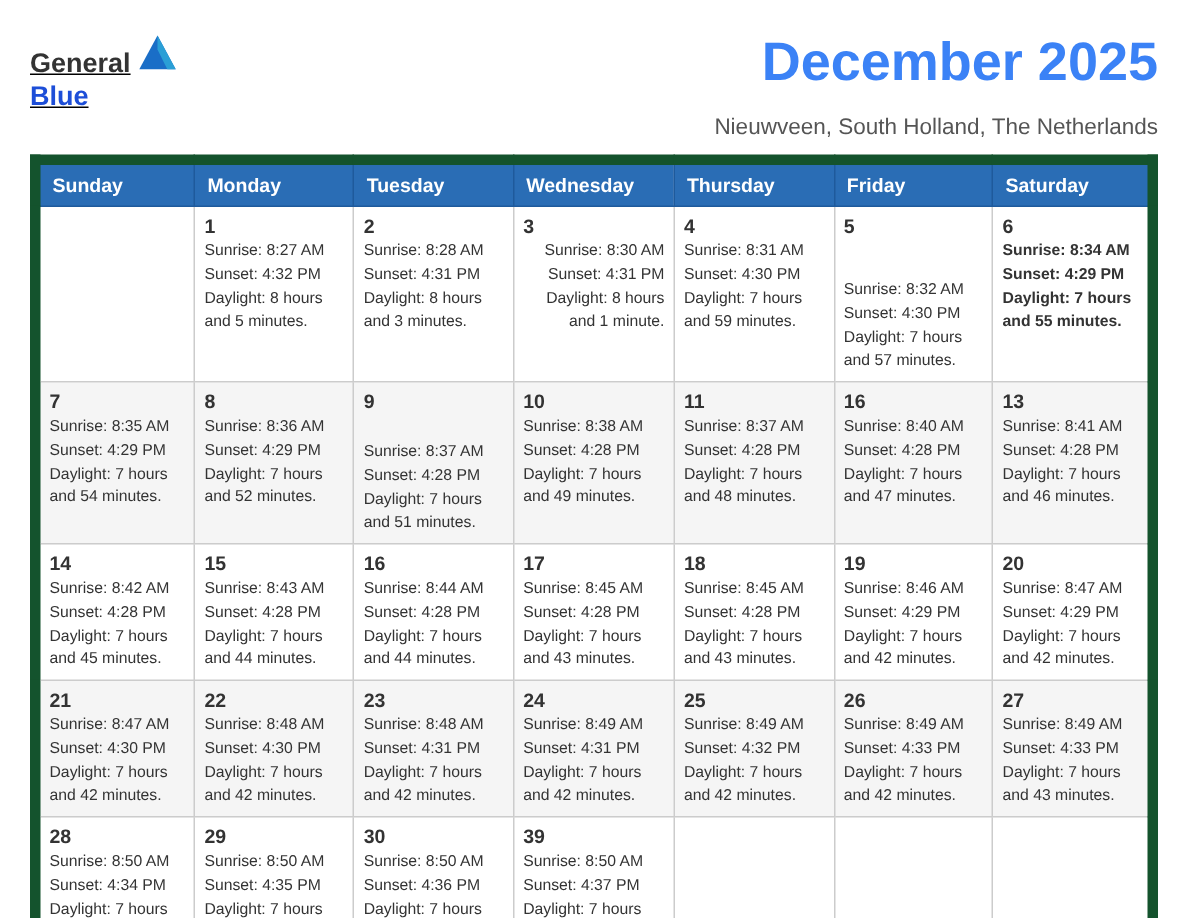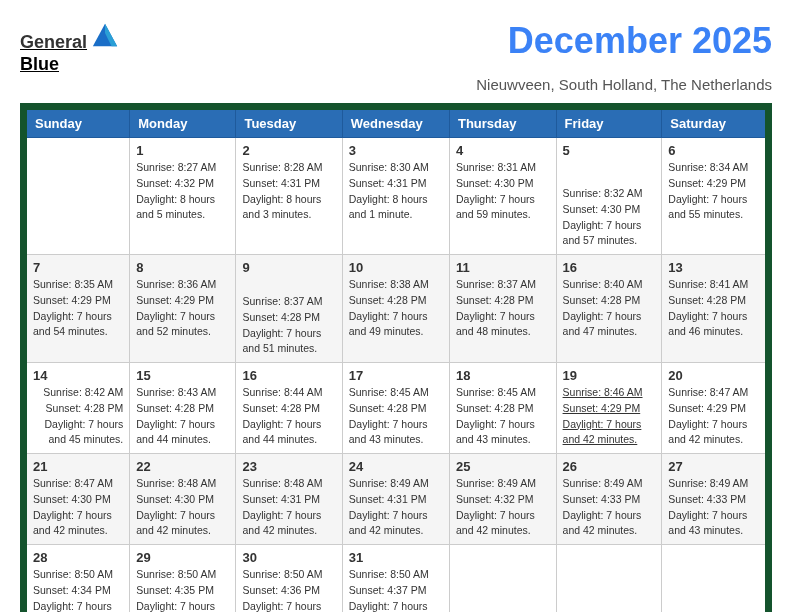--- a/index.html
+++ b/index.html
@@ -20,21 +20,21 @@
       display: flex;
       align-items: center;
     }
     .logo-text {
       font-size: 18px;
       font-weight: bold;
       line-height: 1.2;
       text-decoration: underline;
     }
     .logo-general { color: #333; }
-    .logo-blue { color: #000000; }
+    .logo-blue { color: #1d4ed8; }
     .logo-icon {
       width: 28px;
       height: 28px;
       margin-left: 4px;
     }
     .title-block {
       text-align: right;
     }
     .month-title {
       font-size: 36px;
@@ -135,42 +135,42 @@
         </td>
         <td>
           <span class="day-number">2</span>
           <div class="day-info" style="white-space: pre-line;">Sunrise: 8:28 AM
 Sunset: 4:31 PM
 Daylight: 8 hours
 and 3 minutes.</div>
         </td>
         <td>
           <span class="day-number">3</span>
-          <div class="day-info" style="white-space: pre-line;">Sunrise: 8:30 AM
+          <div class="day-info" style="white-space: pre-line; text-align: right;">Sunrise: 8:30 AM
 Sunset: 4:31 PM
 Daylight: 8 hours
 and 1 minute.</div>
         </td>
         <td>
           <span class="day-number">4</span>
           <div class="day-info" style="white-space: pre-line;">Sunrise: 8:31 AM
 Sunset: 4:30 PM
 Daylight: 7 hours
 and 59 minutes.</div>
         </td>
         <td>
           <span class="day-number">5</span>
           <div class="day-info" style="white-space: pre-line; margin-top: 28px;">Sunrise: 8:32 AM
 Sunset: 4:30 PM
 Daylight: 7 hours
 and 57 minutes.</div>
         </td>
         <td>
           <span class="day-number">6</span>
-          <div class="day-info" style="white-space: pre-line;">Sunrise: 8:34 AM
+          <div class="day-info" style="white-space: pre-line; font-weight: bold;">Sunrise: 8:34 AM
 Sunset: 4:29 PM
 Daylight: 7 hours
 and 55 minutes.</div>
         </td>
       </tr>
       <tr>
         <td>
           <span class="day-number">7</span>
           <div class="day-info" style="white-space: pre-line;">Sunrise: 8:35 AM
 Sunset: 4:29 PM
@@ -216,21 +216,21 @@
           <span class="day-number">13</span>
           <div class="day-info" style="white-space: pre-line;">Sunrise: 8:41 AM
 Sunset: 4:28 PM
 Daylight: 7 hours
 and 46 minutes.</div>
         </td>
       </tr>
       <tr>
         <td>
           <span class="day-number">14</span>
-          <div class="day-info" style="white-space: pre-line; text-align: right;">Sunrise: 8:42 AM
+          <div class="day-info" style="white-space: pre-line;">Sunrise: 8:42 AM
 Sunset: 4:28 PM
 Daylight: 7 hours
 and 45 minutes.</div>
         </td>
         <td>
           <span class="day-number">15</span>
           <div class="day-info" style="white-space: pre-line;">Sunrise: 8:43 AM
 Sunset: 4:28 PM
 Daylight: 7 hours
 and 44 minutes.</div>
@@ -251,21 +251,21 @@
         </td>
         <td>
           <span class="day-number">18</span>
           <div class="day-info" style="white-space: pre-line;">Sunrise: 8:45 AM
 Sunset: 4:28 PM
 Daylight: 7 hours
 and 43 minutes.</div>
         </td>
         <td>
           <span class="day-number">19</span>
-          <div class="day-info" style="white-space: pre-line; text-decoration: underline;">Sunrise: 8:46 AM
+          <div class="day-info" style="white-space: pre-line;">Sunrise: 8:46 AM
 Sunset: 4:29 PM
 Daylight: 7 hours
 and 42 minutes.</div>
         </td>
         <td>
           <span class="day-number">20</span>
           <div class="day-info" style="white-space: pre-line;">Sunrise: 8:47 AM
 Sunset: 4:29 PM
 Daylight: 7 hours
 and 42 minutes.</div>
@@ -338,21 +338,21 @@
 and 45 minutes.</div>
         </td>
         <td>
           <span class="day-number">30</span>
           <div class="day-info" style="white-space: pre-line;">Sunrise: 8:50 AM
 Sunset: 4:36 PM
 Daylight: 7 hours
 and 46 minutes.</div>
         </td>
         <td>
-          <span class="day-number">31</span>
+          <span class="day-number">39</span>
           <div class="day-info" style="white-space: pre-line;">Sunrise: 8:50 AM
 Sunset: 4:37 PM
 Daylight: 7 hours
 and 47 minutes.</div>
         </td>
         <td class="empty-cell"></td>
         <td class="empty-cell"></td>
         <td class="empty-cell"></td>
       </tr>
     </tbody>

